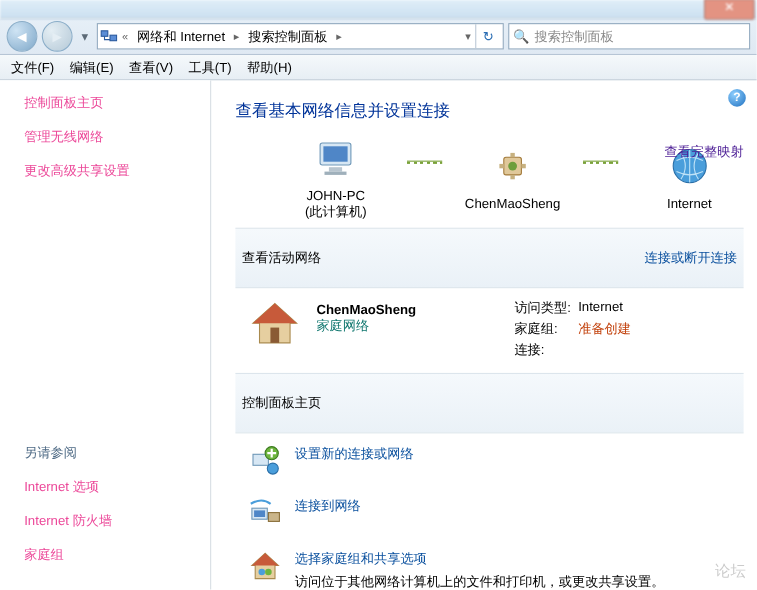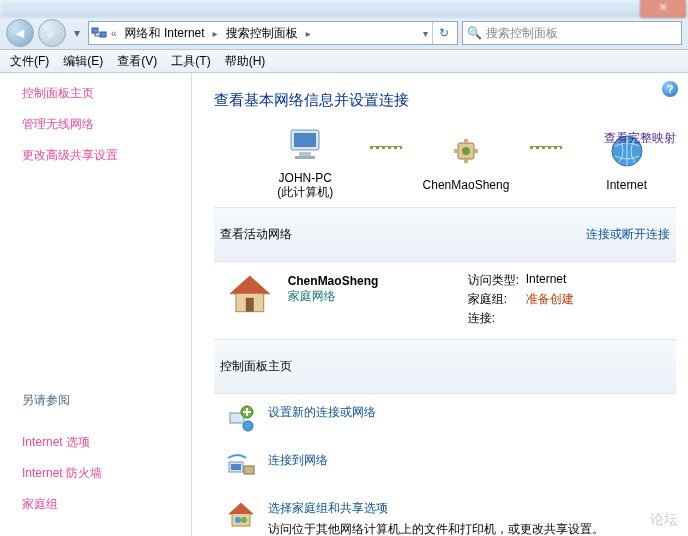--- a/index.html
+++ b/index.html
@@ -20,21 +20,21 @@
 .searchbox{width:210px;height:22px;background:#fff;border:1px solid #91a9bf;display:flex;align-items:center;padding:0 4px;color:#888}
 .searchbox .sico{margin-right:4px}
 
 .menubar{height:22px;background:linear-gradient(#f5f9fb,#e7eef4);border-bottom:1px solid #c1cdd7;display:flex;align-items:center;padding:0 4px;gap:2px}
 .menubar .mi{padding:2px 6px}
 
 .body{display:flex;height:calc(536px - 16px - 32px - 22px)}
 .sidebar{width:192px;background:#fff;border-right:1px solid #d8dee4;padding:12px 0 12px 22px;box-sizing:border-box;display:flex;flex-direction:column}
 .sidebar a{display:block;color:#ec4899;text-decoration:none;margin-bottom:14px;cursor:pointer}
 .sidebar a.highlight{border:2px solid #d01010;padding:4px 6px;margin-left:-8px;margin-right:14px;width:110px}
-.sidebar .seealso-head{color:#4e6a85;margin-top:auto;margin-bottom:25px}
+.sidebar .seealso-head{color:#4e6a85;margin-top:auto;margin-bottom:14px}
 .content{flex:1;padding:12px 12px 0 22px;position:relative;overflow:hidden}
 .content h1{color:#003399;font-size:15px;font-weight:normal;margin:6px 0 14px}
 .help-ico{position:absolute;right:10px;top:8px;width:16px;height:16px;border-radius:50%;background:radial-gradient(circle at 35% 30%,#8fd0ff,#1e6fbf);color:#fff;text-align:center;line-height:16px;font-size:11px;font-weight:bold}
 
 .mapwrap{position:relative;margin-bottom:8px}
 .maprow{display:flex;align-items:center;justify-content:flex-start;gap:11px;margin-left:42px}
 .node{display:flex;flex-direction:column;align-items:center;width:110px}
 .node .lab{margin-top:4px;text-align:center;line-height:14px}
 .line{width:36px;height:2px;background:repeating-linear-gradient(90deg,#7aa23a 0 3px,transparent 3px 6px);border-top:1px solid #7aa23a;margin:0 4px;align-self:flex-start;margin-top:22px}
 .viewmap{position:absolute;right:0;top:6px;color:#4c1d95;cursor:pointer}

